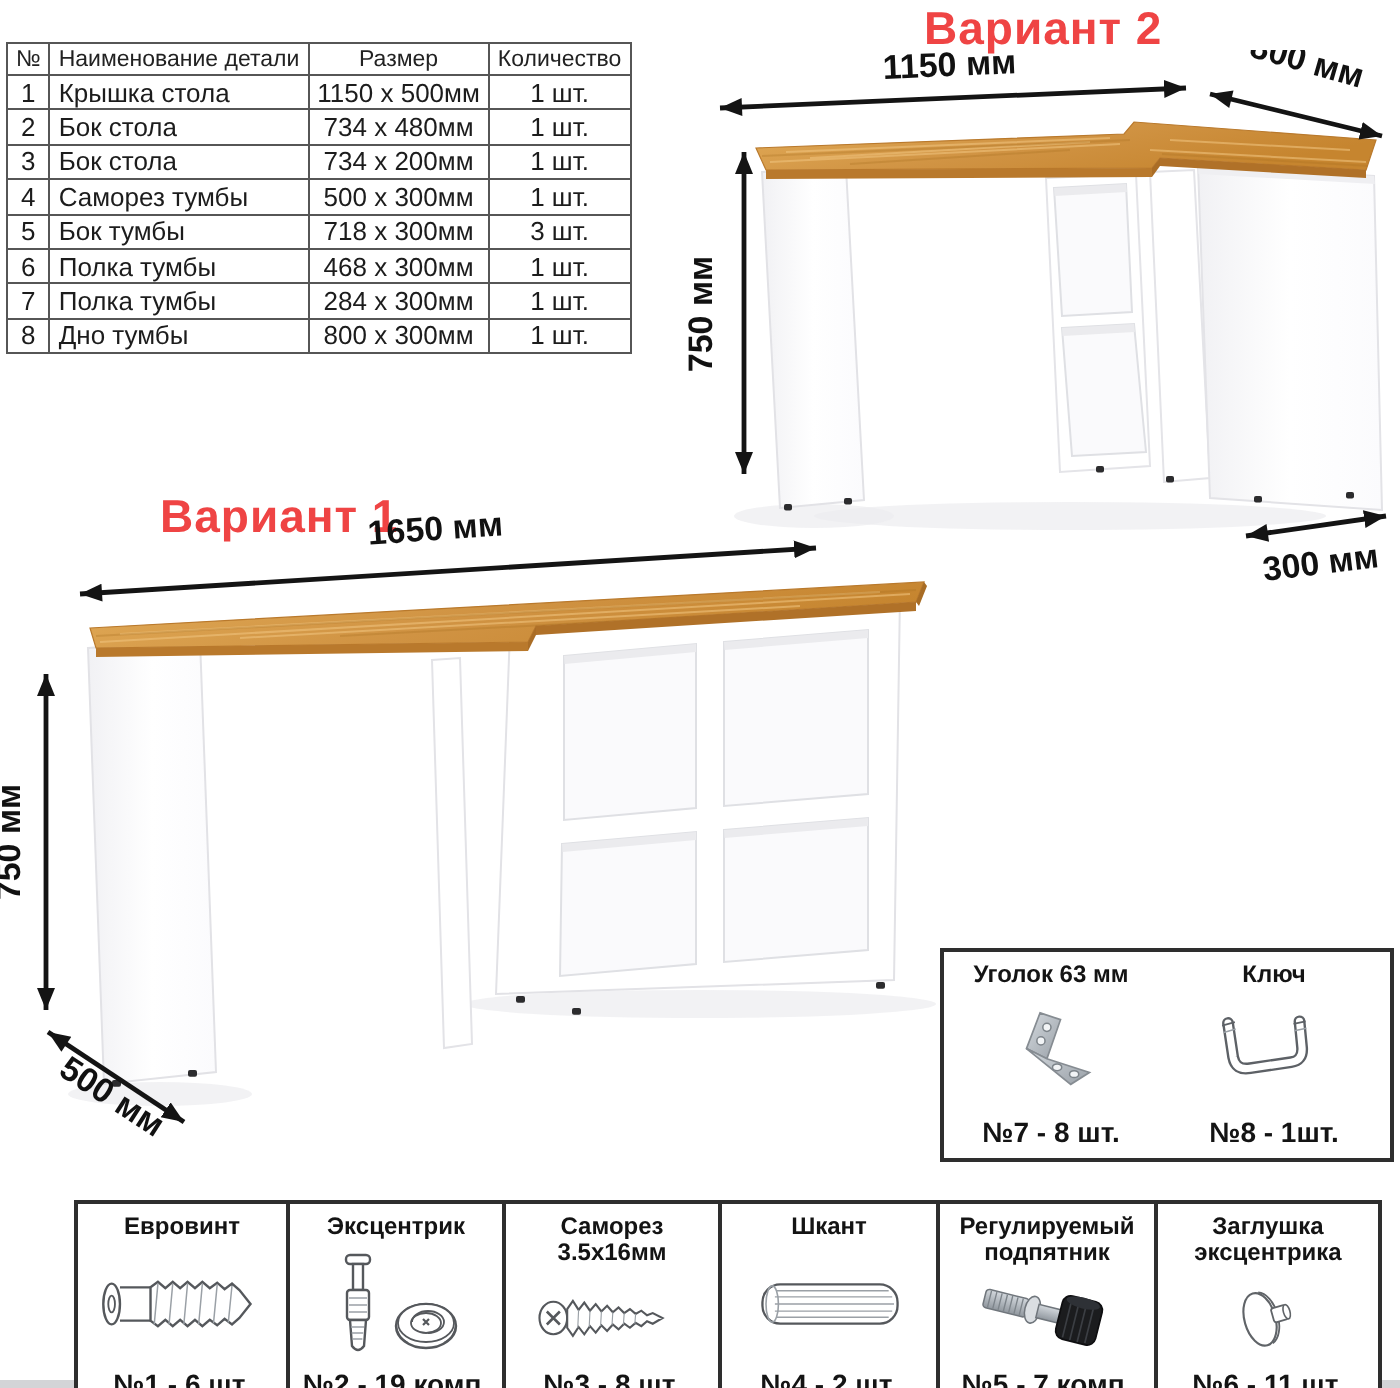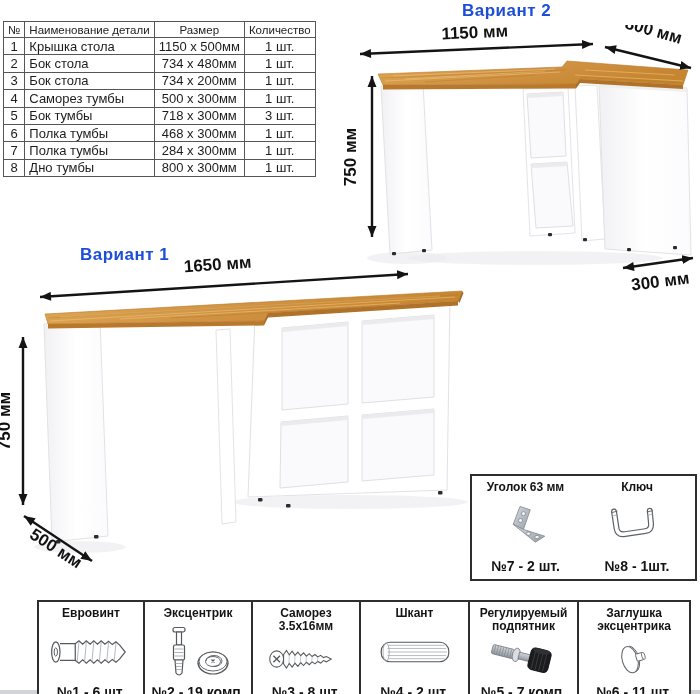--- a/index.html
+++ b/index.html
@@ -5,21 +5,21 @@
   html,body{margin:0;padding:0;background:#fff;}
   .sheet{position:relative;width:700px;height:694px;background:#ffffff;overflow:hidden;
          font-family:"Liberation Sans",sans-serif;color:#1c1c1c;}
   
   .parts{position:absolute;left:3px;top:21px;border-collapse:collapse;background:#fff;}
   .parts th,.parts td{border:1.5px solid #565656;padding:0 4px;white-space:nowrap;}
   .parts th{font-size:11.5px;font-weight:400;height:15px;color:#222;}
   .parts td{font-size:13px;height:16.4px;color:#1c1c1c;}
   .c{text-align:center;} .l{text-align:left;padding-left:6px;}
   
-  .vtitle{position:absolute;font-size:17px;font-weight:700;color:#1d4ed8;letter-spacing:.5px;}
+  .vtitle{position:absolute;font-size:23px;font-weight:700;color:#ef4444;letter-spacing:.5px;}
   
   .hwbox{position:absolute;box-sizing:border-box;border:2px solid #2e2e2e;background:#fff;
          display:flex;flex-direction:column;align-items:center;}
   .hwrow{position:absolute;left:37px;top:600px;display:flex;}
   .hw{box-sizing:border-box;border:2px solid #2e2e2e;border-left:none;height:107px;background:#fff;
       display:flex;flex-direction:column;align-items:center;}
   .hw:first-child{border-left:2px solid #2e2e2e;}
   .hwtitle{font-size:12px;font-weight:700;line-height:1.12;text-align:center;margin-top:5px;color:#141414;}
   .hwicon{flex:1;display:flex;align-items:center;justify-content:center;width:100%;}
   .hwcount{font-size:14px;font-weight:700;margin-bottom:5px;color:#141414;white-space:nowrap;}
@@ -245,21 +245,21 @@
             </linearGradient>
         </defs>
         <path d="M40,4 L52,8 L44,31 L32,25 Z" fill="url(#mg7)" stroke="#868c92" stroke-width="1"></path>
         <path d="M32,25 L44,31 L69,39 L58,46 Z" fill="url(#mg7)" stroke="#868c92" stroke-width="1"></path>
         <ellipse cx="44" cy="12.5" rx="2.4" ry="2.4" fill="#f2f4f6" stroke="#7d848a" stroke-width="0.9"></ellipse>
         <ellipse cx="40.5" cy="20.5" rx="2.4" ry="2.4" fill="#f2f4f6" stroke="#7d848a" stroke-width="0.9"></ellipse>
         <ellipse cx="50" cy="36" rx="2.7" ry="2" fill="#f2f4f6" stroke="#7d848a" stroke-width="0.9"></ellipse>
         <ellipse cx="60" cy="40" rx="2.7" ry="2" fill="#f2f4f6" stroke="#7d848a" stroke-width="0.9"></ellipse>
       </svg>
     </div>
-    <div class="hwcount">№7 - 2 шт.</div>
+    <div class="hwcount">№7 - 8 шт.</div>
   </div>
 
   <div class="hwbox" style="left:579px;top:474px;width:118px;height:107px;border-left:none;">
     <div class="hwtitle">Ключ</div>
     <div class="hwicon">
       <svg width="80" height="52" viewBox="0 0 94 54">
         <path d="M20,10 L23,30 Q24.5,38 33,36.5 L57,33 Q64,32 63.5,24.5 L62,9" fill="none" stroke="#5d6166" stroke-width="7" stroke-linecap="round" stroke-linejoin="round"></path>
         <path d="M20,10 L23,30 Q24.5,38 33,36.5 L57,33 Q64,32 63.5,24.5 L62,9" fill="none" stroke="#ffffff" stroke-width="4.2" stroke-linecap="round" stroke-linejoin="round"></path>
         <path d="M16.5,11.5 L24,9.5 M58.5,10.5 L65.5,9" stroke="#5d6166" stroke-width="1.1"></path>
         <path d="M17.5,15.5 L24.5,13.5 M59,14.5 L66,13" stroke="#9aa0a6" stroke-width="0.9"></path>

